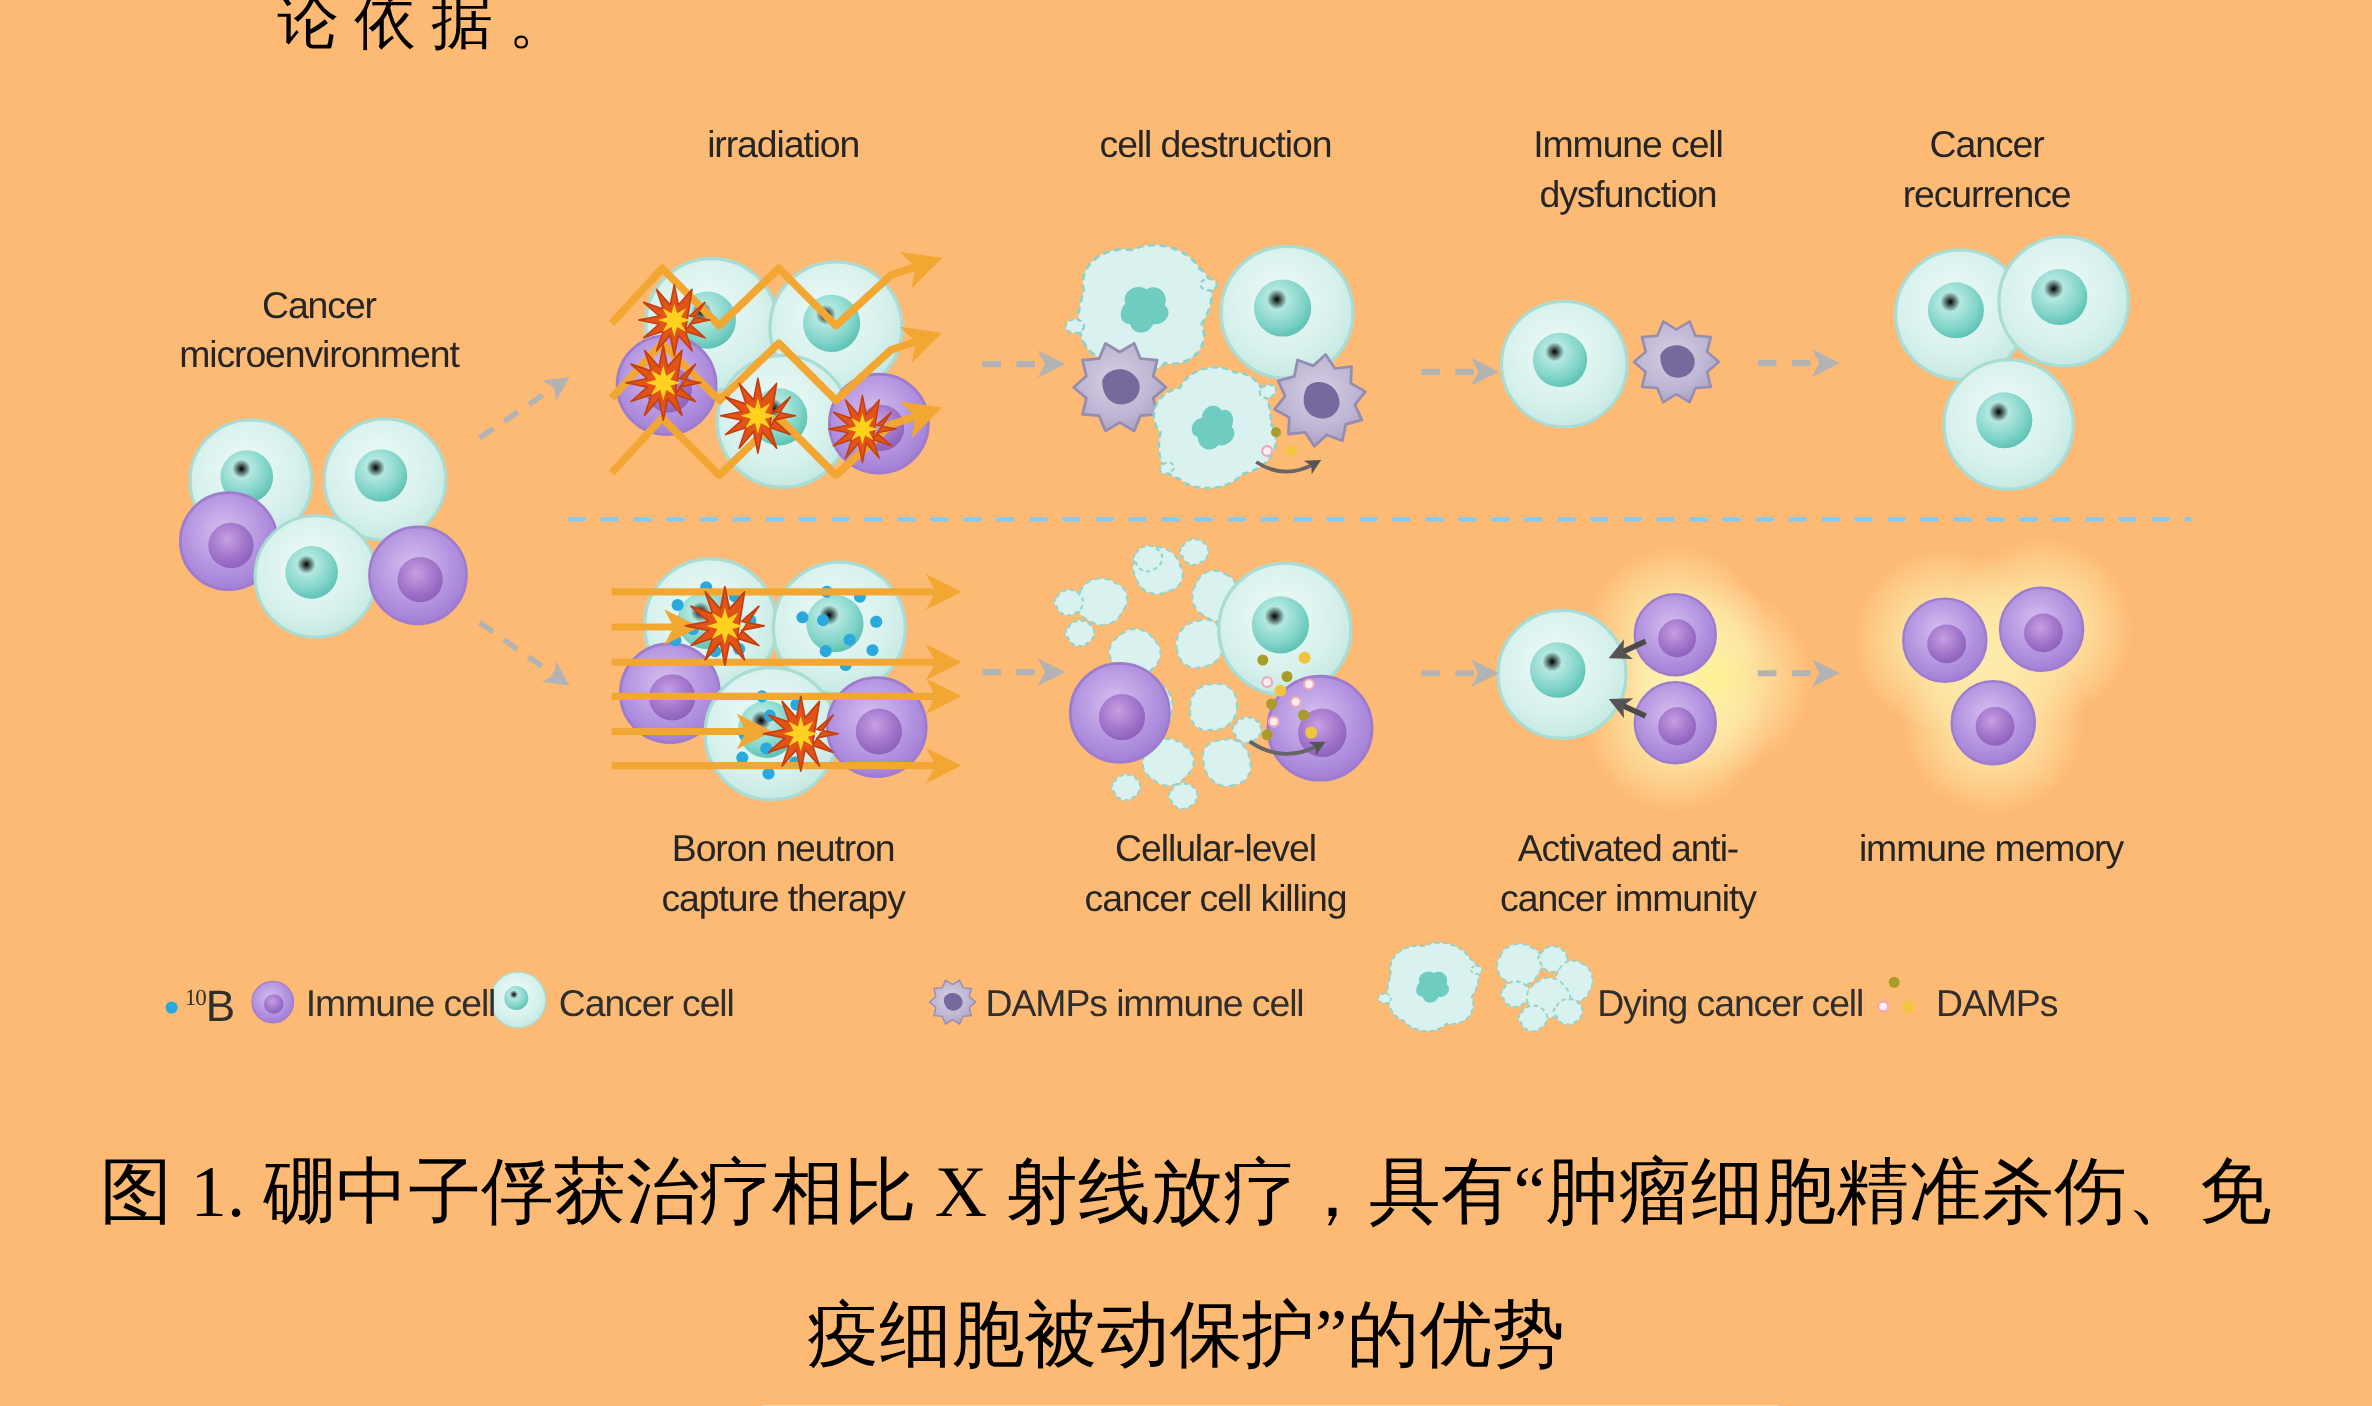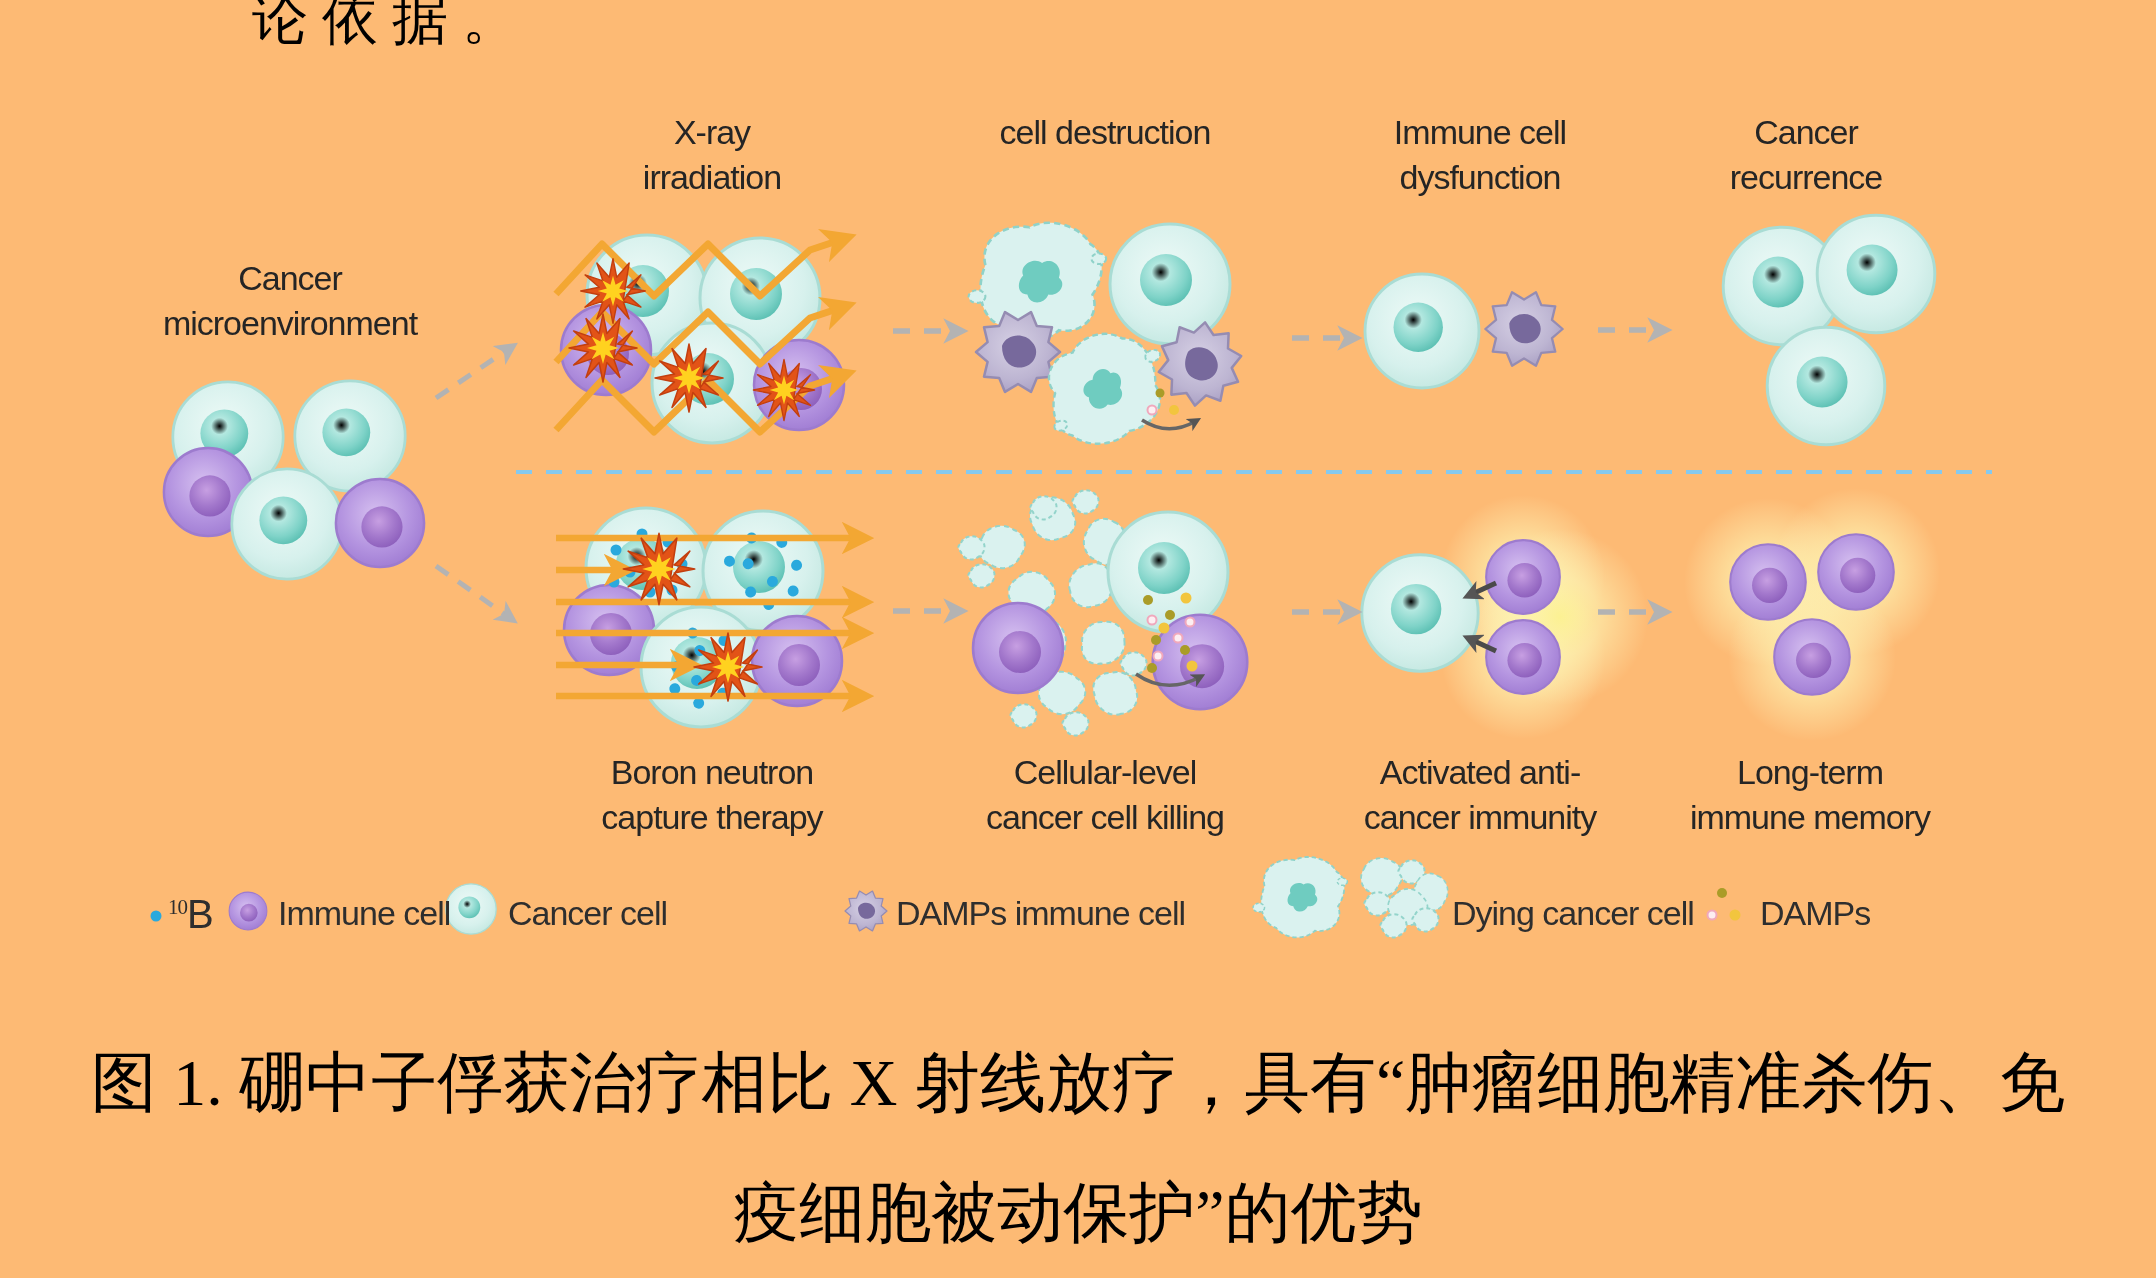--- a/index.html
+++ b/index.html
@@ -283,21 +283,20 @@
   </svg>
 
   <div class="cut">论依据。</div>
 
   <div class="lbl" style="left:30px;top:256px">
     <div>Cancer</div>
     <div>microenvironment</div>
   </div>
 
   <div class="lbl" style="left:452px;top:110px">
-    <div>X-ray</div>
     <div>irradiation</div>
   </div>
   <div class="lbl" style="left:845px;top:110px">
     <div>cell destruction</div>
   </div>
   <div class="lbl" style="left:1220px;top:110px">
     <div>Immune cell</div>
     <div>dysfunction</div>
   </div>
   <div class="lbl" style="left:1546px;top:110px">
@@ -311,21 +310,20 @@
   </div>
   <div class="lbl" style="left:845px;top:750px">
     <div>Cellular-level</div>
     <div>cancer cell killing</div>
   </div>
   <div class="lbl" style="left:1220px;top:750px">
     <div>Activated anti-</div>
     <div>cancer immunity</div>
   </div>
   <div class="lbl" style="left:1550px;top:750px">
-    <div>Long-term</div>
     <div>immune memory</div>
   </div>
 
   <div class="leg" style="left:168px;top:886px"><span class="sup">10</span><span class="sym">B</span></div>
   <div class="leg" style="left:278px">Immune cell</div>
   <div class="leg" style="left:508px">Cancer cell</div>
   <div class="leg" style="left:896px">DAMPs immune cell</div>
   <div class="leg" style="left:1452px">Dying cancer cell</div>
   <div class="leg" style="left:1760px">DAMPs</div>
 

